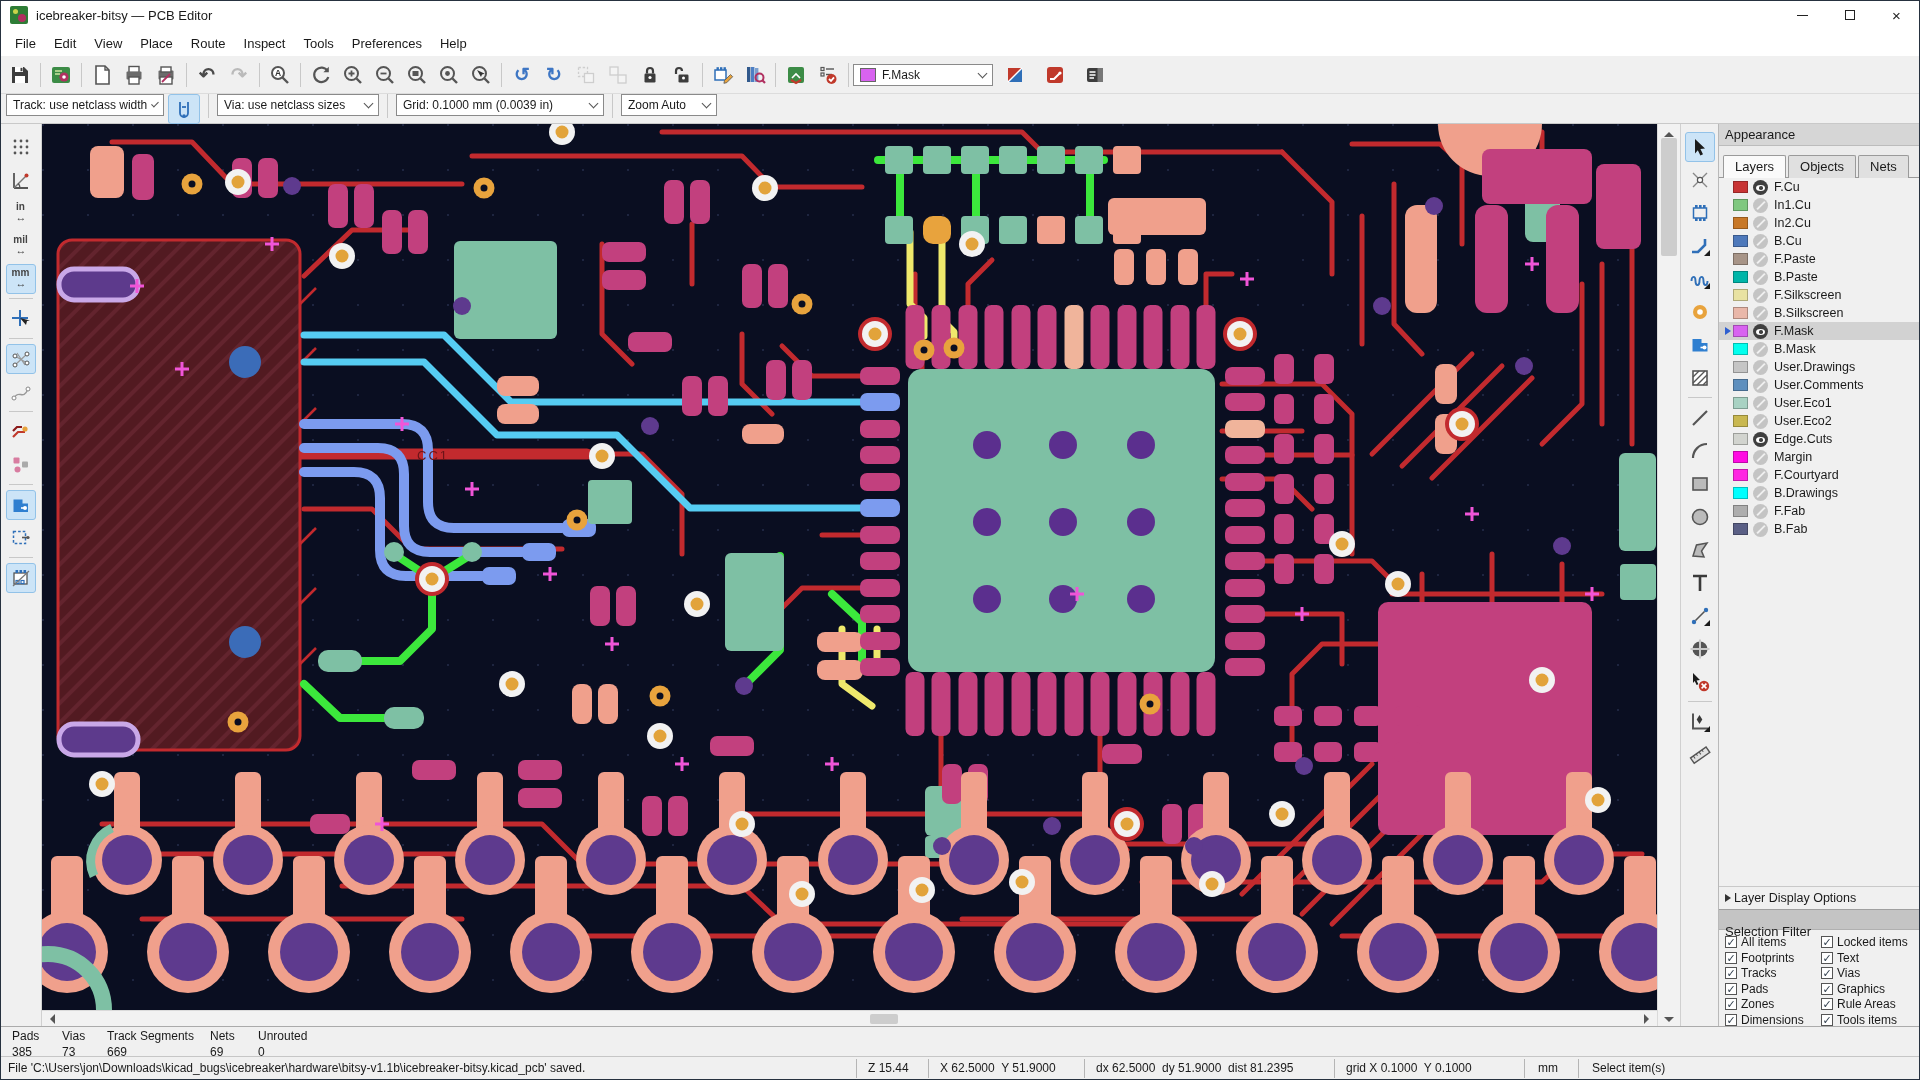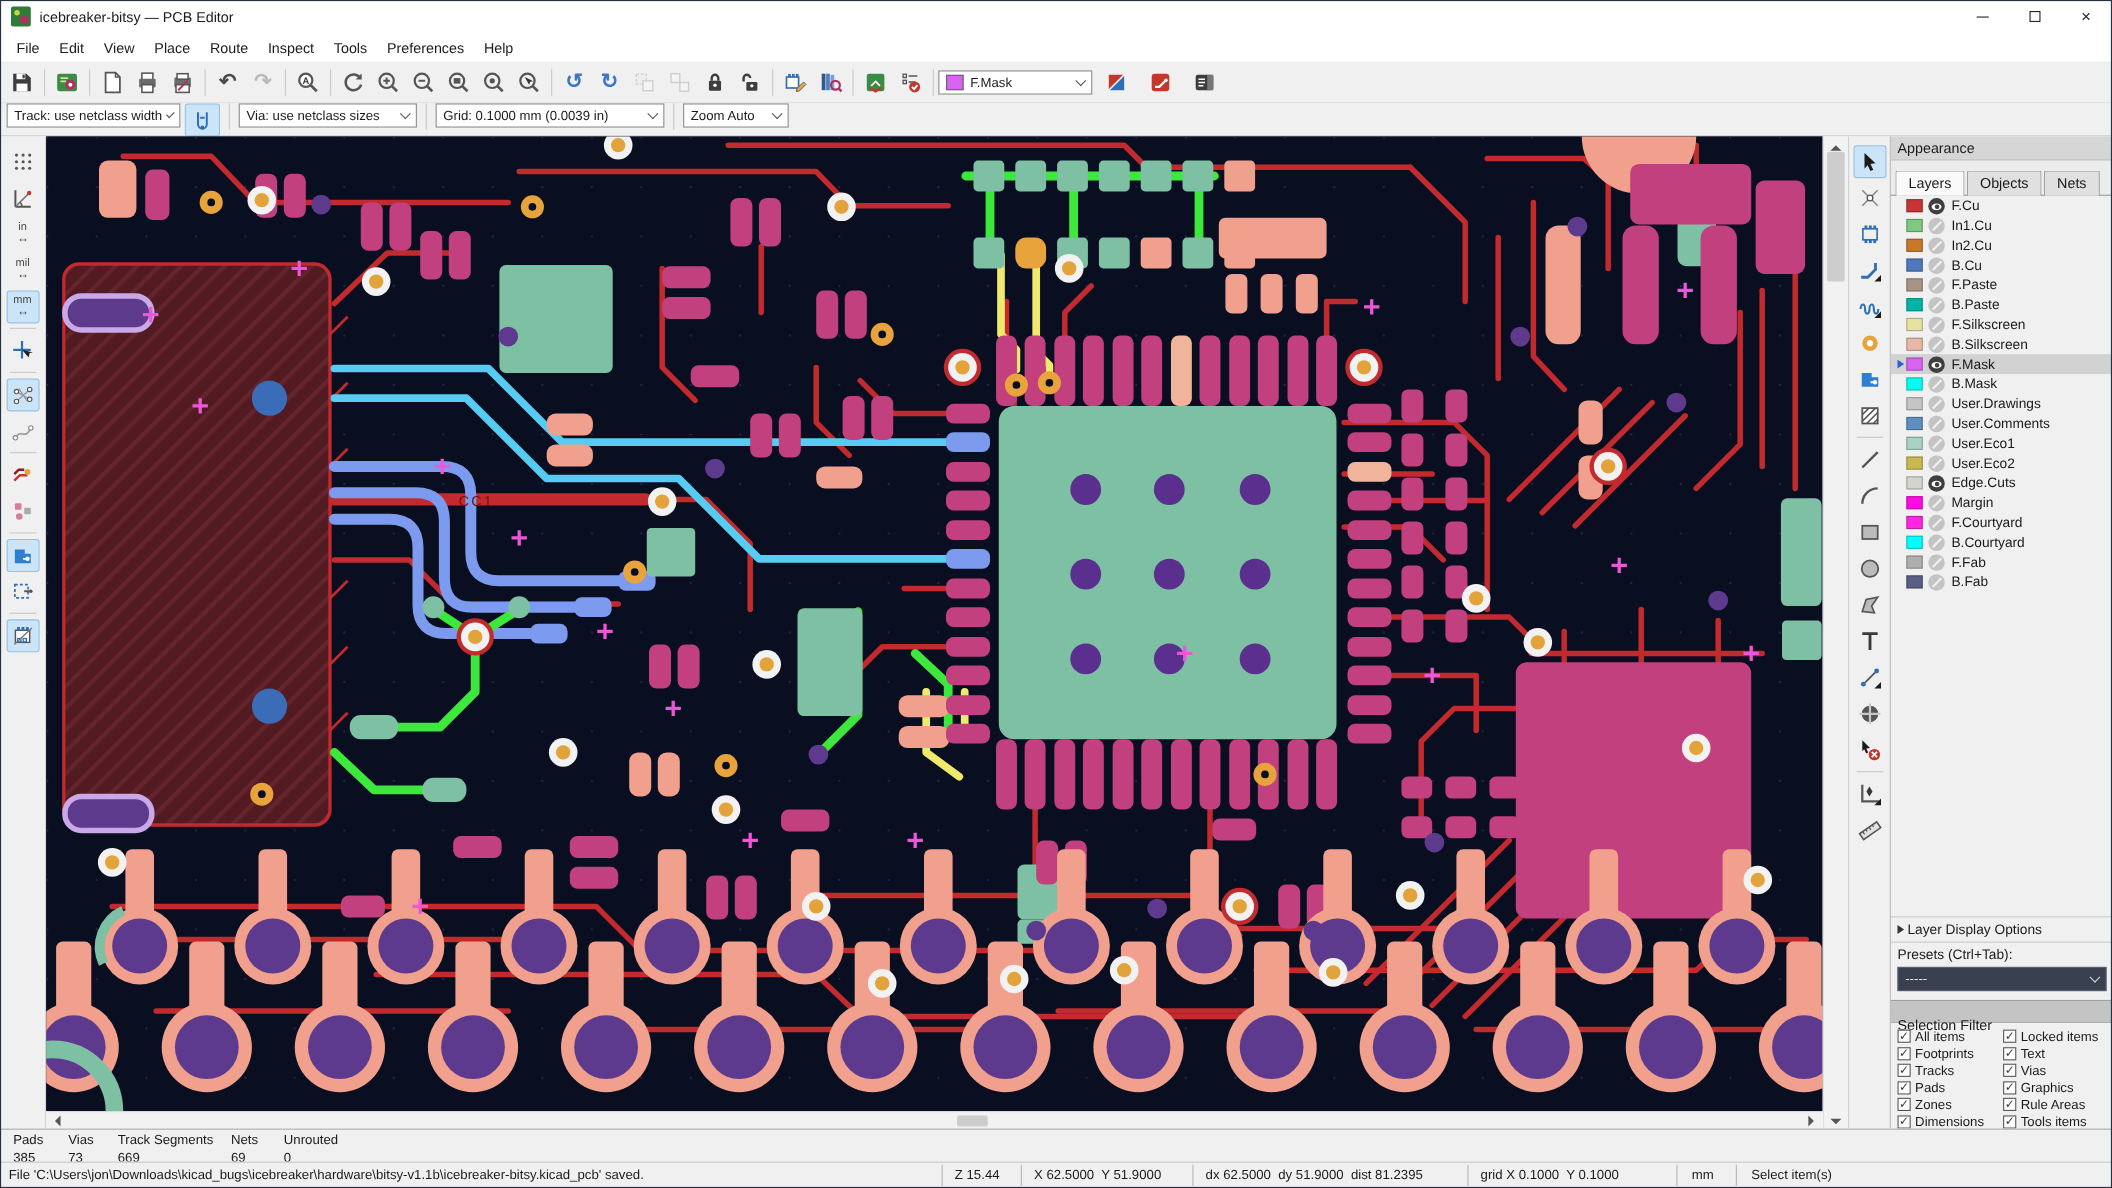--- a/index.html
+++ b/index.html
@@ -37,21 +37,21 @@
   .swatch{width:16px;height:14px;border:1px solid #666}
   .dd.dark{background:#394150;border-color:#5a6270;color:#e8e8e8}
   .dd.dark .chev{border-color:#cfd4dc}
 
   
   .lefttb{position:absolute;left:0;top:124px;width:42px;height:902px;background:#f0f0f0;border-right:1px solid #d0d0d0;display:flex;flex-direction:column;align-items:center;padding-top:6px}
   .righttb{position:absolute;left:1680px;top:124px;width:38px;height:902px;background:#f0f0f0;border-left:1px solid #d0d0d0;display:flex;flex-direction:column;align-items:center;padding-top:6px}
   .sbtn{width:30px;height:30px;min-height:30px;display:flex;align-items:center;justify-content:center;border-radius:3px;margin:1.5px 0;position:relative}
   .sbtn.active{background:#cce4f7;border:1px solid #92c2e8}
   .ssep{width:24px;height:1px;background:#c8c8c8;margin:3px 0}
-  .unit{display:flex;flex-direction:column;align-items:center;font-size:10px;font-weight:normal;color:#444;line-height:1}
+  .unit{display:flex;flex-direction:column;align-items:center;font-size:10px;font-weight:bold;color:#444;line-height:1}
   .unit .arr{font-size:11px;letter-spacing:-1px}
 
   
   .canvaswrap{position:absolute;left:42px;top:124px;width:1615px;height:886px;background:#0a0e21}
   .canvaswrap svg{display:block;width:100%;height:100%}
   .vscroll{position:absolute;left:1657px;top:124px;width:23px;height:902px;background:#f2f2f2;border-left:1px solid #dadada}
   .hscroll{position:absolute;left:42px;top:1010px;width:1615px;height:16px;background:#f2f2f2;border-top:1px solid #dadada;display:flex;align-items:center}
   .thumbv{position:absolute;left:3px;top:14px;width:16px;height:118px;background:#cdcdcd;border-radius:2px}
   .thumbh{position:absolute;left:828px;top:3px;width:28px;height:10px;background:#cdcdcd;border-radius:2px}
   .scarr{width:0;height:0;border:5px solid transparent}
@@ -1142,46 +1142,39 @@
     <div class="lrow">
         <span class="larr"></span>
         <span class="lsw" style="background-color: rgb(255, 38, 226);"></span>
         <span class="leye off"></span>
         <span class="lname">F.Courtyard</span>
       </div>
     <div class="lrow">
         <span class="larr"></span>
         <span class="lsw" style="background-color: rgb(0, 255, 255);"></span>
         <span class="leye off"></span>
-        <span class="lname">B.Courtyard</span>
+        <span class="lname">B.Drawings</span>
       </div>
     <div class="lrow">
         <span class="larr"></span>
         <span class="lsw" style="background-color: rgb(174, 174, 174);"></span>
         <span class="leye off"></span>
         <span class="lname">F.Fab</span>
       </div>
     <div class="lrow">
         <span class="larr"></span>
         <span class="lsw" style="background-color: rgb(90, 95, 133);"></span>
         <span class="leye off"></span>
         <span class="lname">B.Fab</span>
       </div>
   </div>
   <div class="ldo">
       <span class="tri"></span>
       <span>Layer Display Options</span>
     </div>
-  <div class="presets">
-    <div class="plabel">Presets (Ctrl+Tab):</div>
-    <div class="dd dark" style="width:190px">
-        <span class="lbl">-----</span>
-        <span class="chev"></span>
-      </div>
-  </div>
   <div class="selfilter">
     <div class="sfhead">Selection Filter</div>
     <div class="sfgrid">
       <div class="sfitem">
           <span class="cb">✓</span>
           <span>All items</span>
         </div>
       <div class="sfitem">
           <span class="cb">✓</span>
           <span>Locked items</span>

